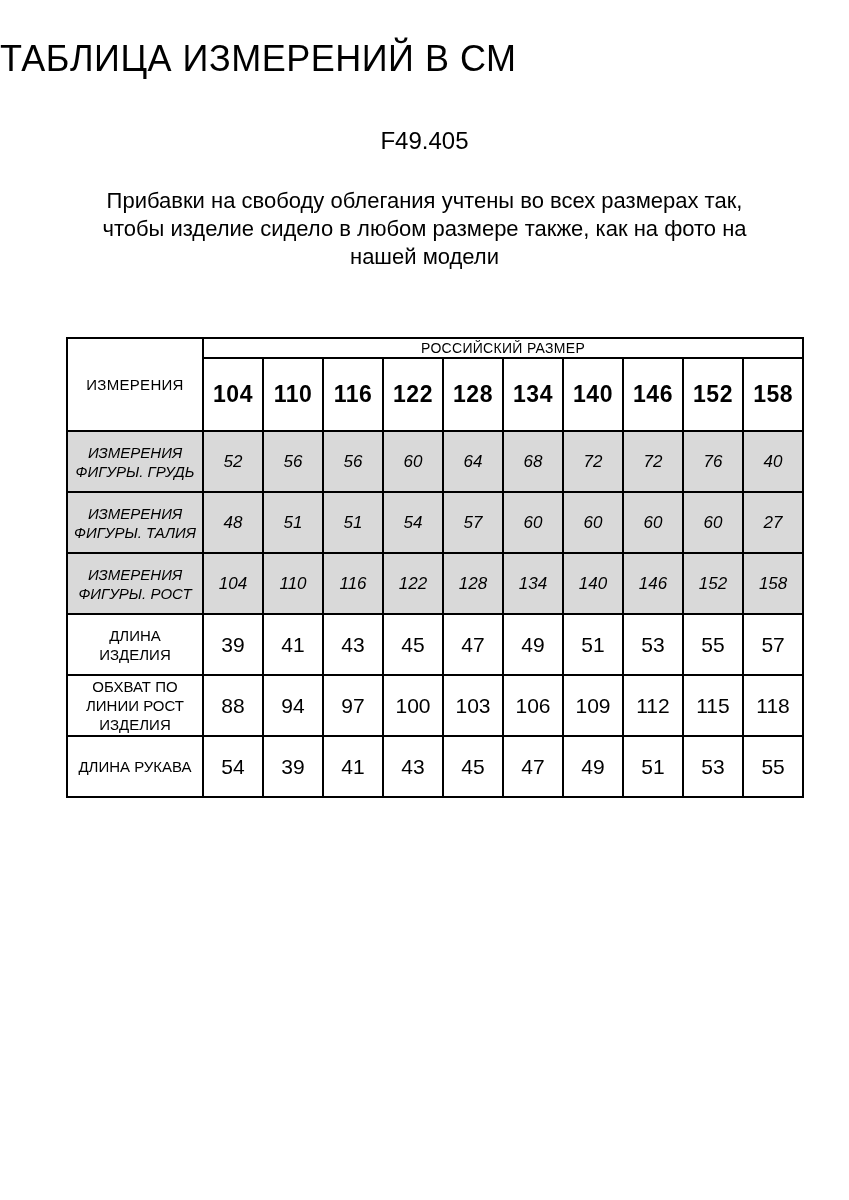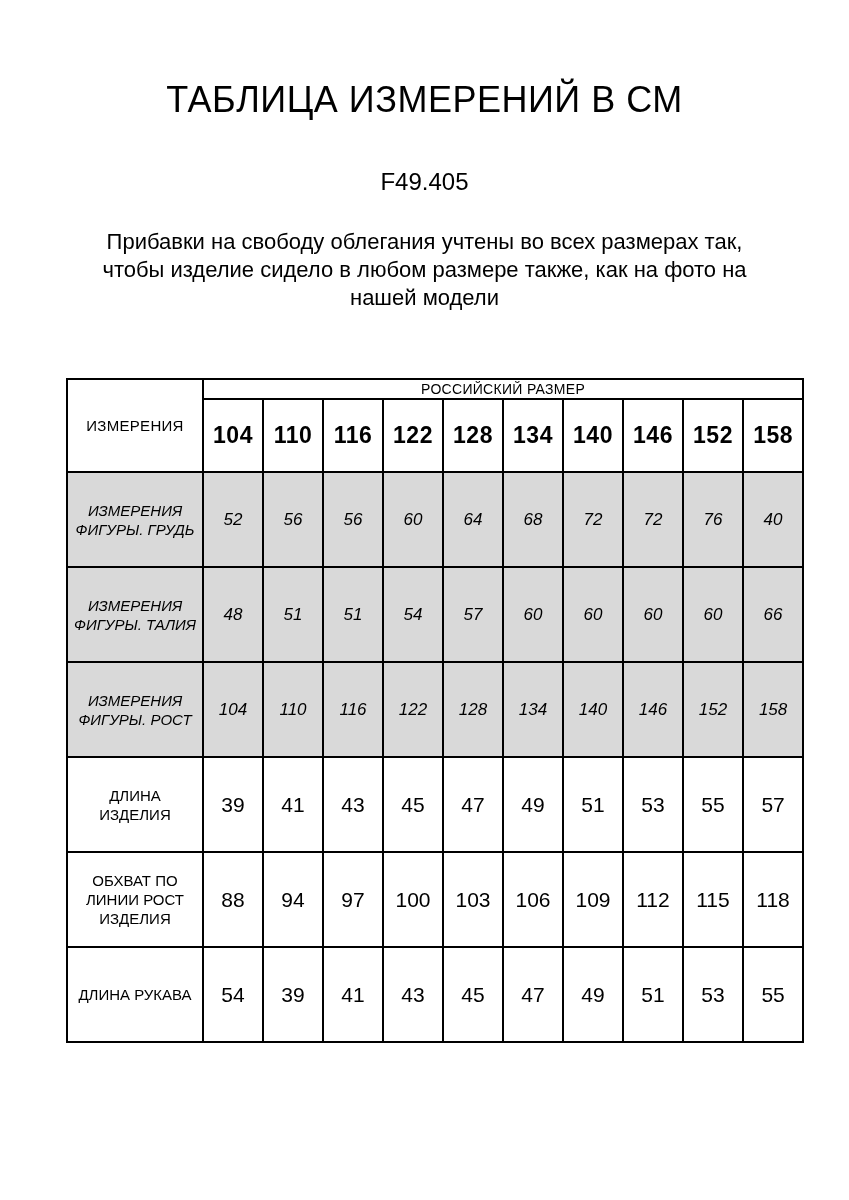--- a/index.html
+++ b/index.html
@@ -11,25 +11,25 @@
     position: relative;
     width: 849px;
     height: 1200px;
     background: #ffffff;
     color: #000000;
     font-family: "Liberation Sans", "DejaVu Sans", sans-serif;
     overflow: hidden;
   }
   .doc-title {
     margin: 0;
-    padding-top: 78px;
+    padding-top: 37px;
     font-size: 36px;
     font-weight: 400;
     line-height: 44px;
-    text-align: center;
+    text-align: left;
     letter-spacing: 0.5px;
   }
   .model-code {
     margin-top: 46px;
     font-size: 24px;
     line-height: 28px;
     text-align: center;
   }
   .fit-note {
     margin: 32px auto 16px;
@@ -64,21 +64,21 @@
     font-weight: 400;
     letter-spacing: 0.3px;
     margin-top: 46px;
   }
   .row-sizes { height: 73px; }
   .size-cell {
     font-size: 23px;
     font-weight: 700;
     letter-spacing: 0.5px;
   }
-  .body-row { height: 95px; }
+  .body-row { height: 61px; }
   .row-label {
     font-size: 15px;
     font-weight: 400;
     line-height: 19px;
     padding: 0 10px;
   }
   .value-cell { font-size: 21px; }
   tr.shaded td { background: var(--shade, #d9d9d9); }
   tr.shaded .row-label, tr.shaded .value-cell { font-style: italic; }
   tr.shaded .value-cell { font-size: 17px; }
@@ -135,21 +135,21 @@
           <td class="row-label">ИЗМЕРЕНИЯ ФИГУРЫ. ТАЛИЯ</td>
           <td class="value-cell">48</td>
           <td class="value-cell">51</td>
           <td class="value-cell">51</td>
           <td class="value-cell">54</td>
           <td class="value-cell">57</td>
           <td class="value-cell">60</td>
           <td class="value-cell">60</td>
           <td class="value-cell">60</td>
           <td class="value-cell">60</td>
-          <td class="value-cell">66</td>
+          <td class="value-cell">27</td>
         </tr>
         <tr class="body-row shaded">
           <td class="row-label">ИЗМЕРЕНИЯ ФИГУРЫ. РОСТ</td>
           <td class="value-cell">104</td>
           <td class="value-cell">110</td>
           <td class="value-cell">116</td>
           <td class="value-cell">122</td>
           <td class="value-cell">128</td>
           <td class="value-cell">134</td>
           <td class="value-cell">140</td>

